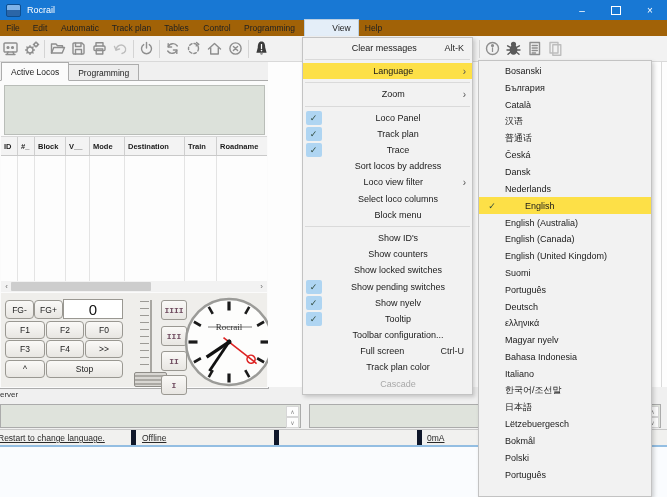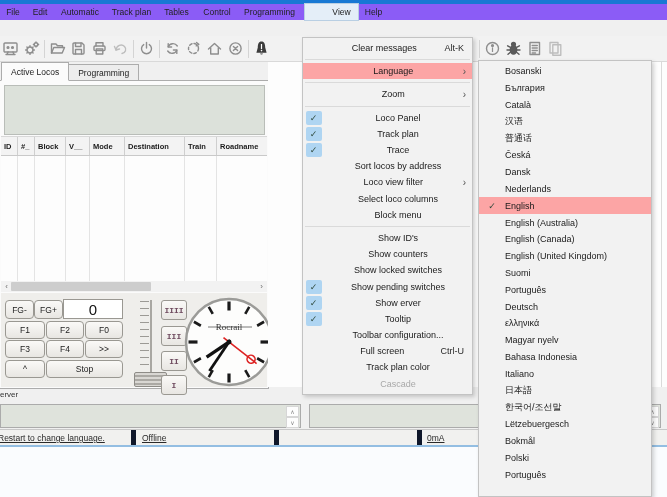--- a/index.html
+++ b/index.html
@@ -12,21 +12,21 @@
   .titlebar{left:0;top:0;width:667px;height:20px;background:#1878D4;display:flex;align-items:center;}
   .app-icon{width:13px;height:11px;margin-left:6px;border-radius:2px;
     background:linear-gradient(#7FB3E8 0 45%,#2B66A8 45% 100%);border:1px solid #0E4E8F;}
   .win-title{color:#fff;font-size:9px;margin-left:6px;}
   .win-controls{margin-left:auto;display:flex;height:100%;}
   .win-btn{width:34px;height:100%;display:flex;align-items:center;justify-content:center;
     color:#fff;font-size:10px;}
   .win-btn.max span{display:block;width:8px;height:7px;border:1px solid #fff;}
 
   
-  .menubar{left:0;top:4px;width:667px;height:16px;background:#8b5cf6;display:flex;font-size:8.5px;color:#222;}
+  .menubar{left:0;top:20px;width:667px;height:16px;background:#a16207;display:flex;font-size:8.5px;color:#222;}
   .mb-item{display:flex;align-items:center;justify-content:center;height:100%;}
   .mb-item:nth-child(1){width:26px;}
   .mb-item:nth-child(2){width:28px;}
   .mb-item:nth-child(3){width:52px;}
   .mb-item:nth-child(4){width:51px;}
   .mb-item:nth-child(5){width:39px;}
   .mb-item:nth-child(6){width:42px;}
   .mb-item:nth-child(7){width:63px;}
   .mb-item:nth-child(8){width:33px;margin-left:4px;}
   .mb-item:nth-child(9){width:31px;}
@@ -101,21 +101,21 @@
   .blue-line{left:0;top:445px;width:667px;height:2px;background:#93BEE2;}
   .below{left:0;top:447px;width:667px;height:50px;background:#FAFCFE;}
 
   
   .menu{background:#F2F2F2;border:1px solid #C3C3C3;box-shadow:2px 2px 4px rgba(0,0,0,.18);
     font-size:9px;color:#1A1A1A;padding:2px 0;box-sizing:border-box;}
   .view-menu{left:302px;top:37px;width:171px;}
   .lang-menu{left:478px;top:60px;width:174px;height:437px;overflow:hidden;}
   .mi{height:16.2px;display:flex;align-items:center;text-align:center;}
   .li{height:16.8px;display:flex;align-items:center;}
-  .mi.hl,.li.hl{background:#fca5a5;}
+  .mi.hl,.li.hl{background:#fde047;gap:20px;}
   .chk{width:21px;display:flex;align-items:center;justify-content:center;flex:none;}
   .li .chk{width:26px;}
   .sq{width:16px;height:14px;background:#AFD5F2;border-radius:2px;display:flex;align-items:center;
     justify-content:center;font-size:9px;color:#2F4A3C;}
   .li .sq{background:transparent;color:#2F4A3C;}
   .lbl{flex:1;white-space:nowrap;}
   .dis .lbl{color:#A8A8A8;}
   .sc{margin-right:8px;color:#2A2A2A;}
   .arr{margin-right:6px;color:#555;font-size:10px;}
   .msep{height:1px;background:#DADADA;margin:3px 2px;}
@@ -478,21 +478,21 @@
     <div class="mi">
       <span class="chk">
           <span class="sq">✓</span>
         </span>
         <span class="lbl">Show pending switches</span>
     </div>
     <div class="mi">
       <span class="chk">
           <span class="sq">✓</span>
         </span>
-        <span class="lbl">Show erver</span>
+        <span class="lbl">Show nyelv</span>
     </div>
     <div class="mi">
       <span class="chk">
           <span class="sq">✓</span>
         </span>
         <span class="lbl">Tooltip</span>
     </div>
     <div class="mi">
       <span class="chk"></span>
         <span class="lbl">Toolbar configuration...</span>
@@ -586,28 +586,28 @@
     <div class="li">
         <span class="chk"></span>
         <span class="lbl">Bahasa Indonesia</span>
       </div>
     <div class="li">
         <span class="chk"></span>
         <span class="lbl">Italiano</span>
       </div>
     <div class="li">
         <span class="chk"></span>
+        <span class="lbl">한국어/조선말</span>
+      </div>
+    <div class="li">
+        <span class="chk"></span>
         <span class="lbl">日本語</span>
       </div>
     <div class="li">
         <span class="chk"></span>
-        <span class="lbl">한국어/조선말</span>
-      </div>
-    <div class="li">
-        <span class="chk"></span>
         <span class="lbl">Lëtzebuergesch</span>
       </div>
     <div class="li">
         <span class="chk"></span>
         <span class="lbl">Bokmål</span>
       </div>
     <div class="li">
         <span class="chk"></span>
         <span class="lbl">Polski</span>
       </div>

